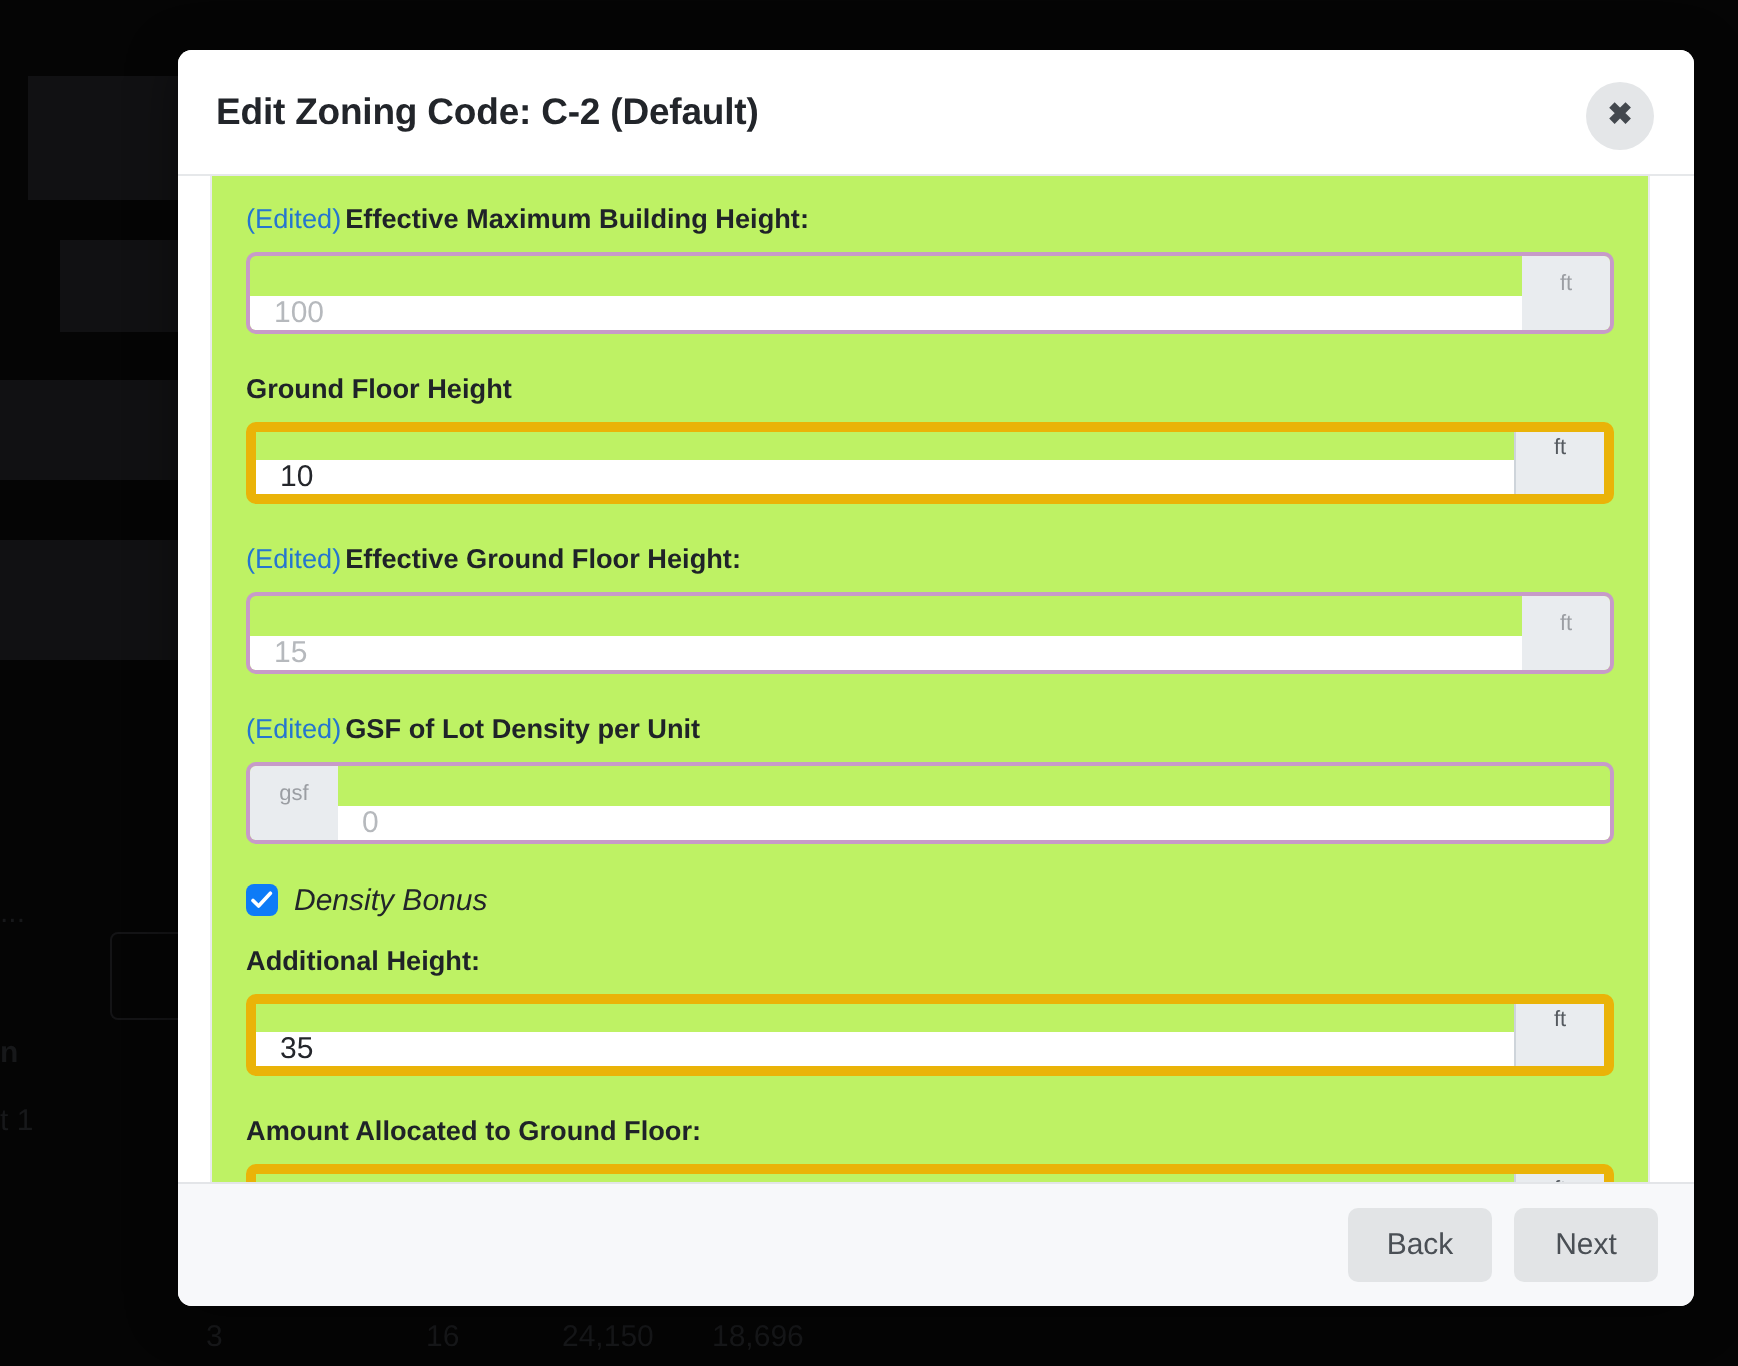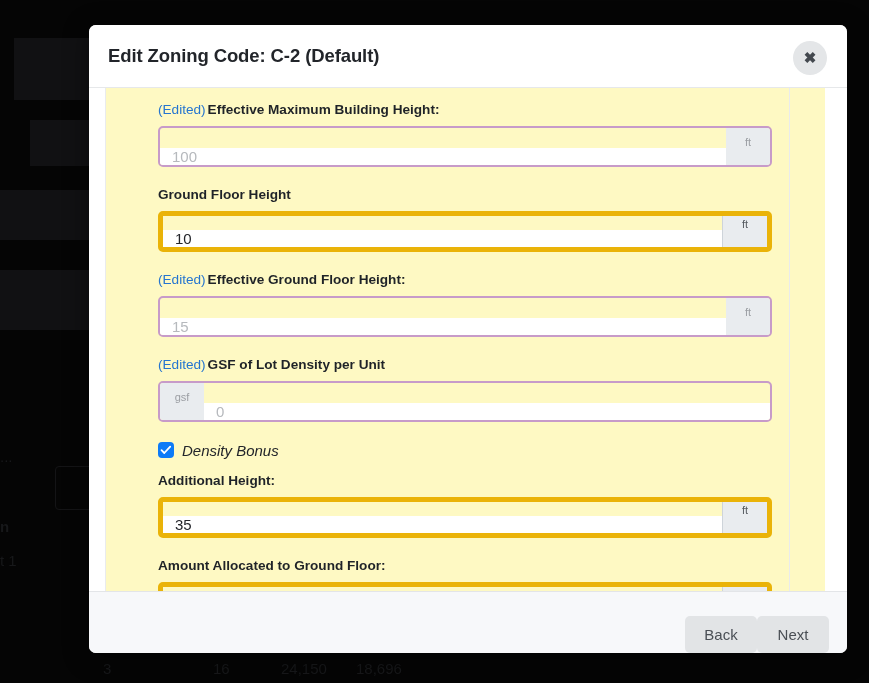--- a/index.html
+++ b/index.html
@@ -89,23 +89,22 @@
     cursor: pointer;
     padding: 0;
     font-family: "Liberation Sans", sans-serif;
   }
 
   
   #modal-body {
     flex: 1 1 auto;
     position: relative;
     display: flex;
-    background: #fef9c3;
-    overflow: hidden;
-    gap: 35px;
+    background: #bef264;
+    overflow: hidden;
   }
   #body-gutter {
     width: 16px;
     flex: 0 0 16px;
     border-right: 1px solid #e9ebed;
     background: #fff;
   }
   #scroll-region {
     flex: 1 1 auto;
     position: relative;
@@ -201,23 +200,24 @@
     font-style: italic;
   }
 
   
   #modal-footer {
     flex: 0 0 62px;
     height: 62px;
     background: #f7f8fa;
     border-top: 1px solid #e3e5e8;
     display: flex;
-    align-items: flex-end;
+    align-items: center;
     justify-content: flex-end;
     padding-right: 18px;
+    gap: 11px;
     box-sizing: border-box;
   }
   .footer-btn {
     background: #e2e4e6;
     border: none;
     border-radius: 5px;
     color: #4a4f55;
     font-size: 15px;
     height: 37px;
     min-width: 72px;

